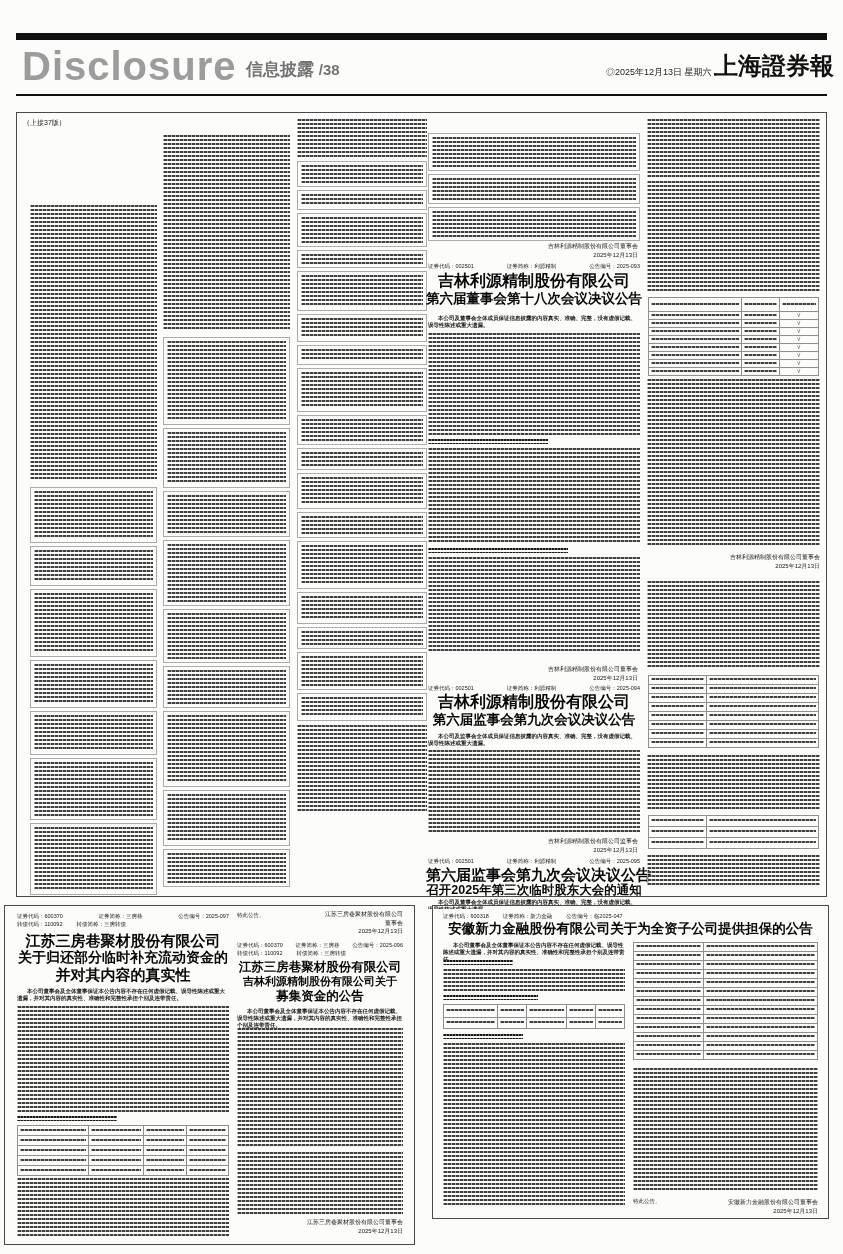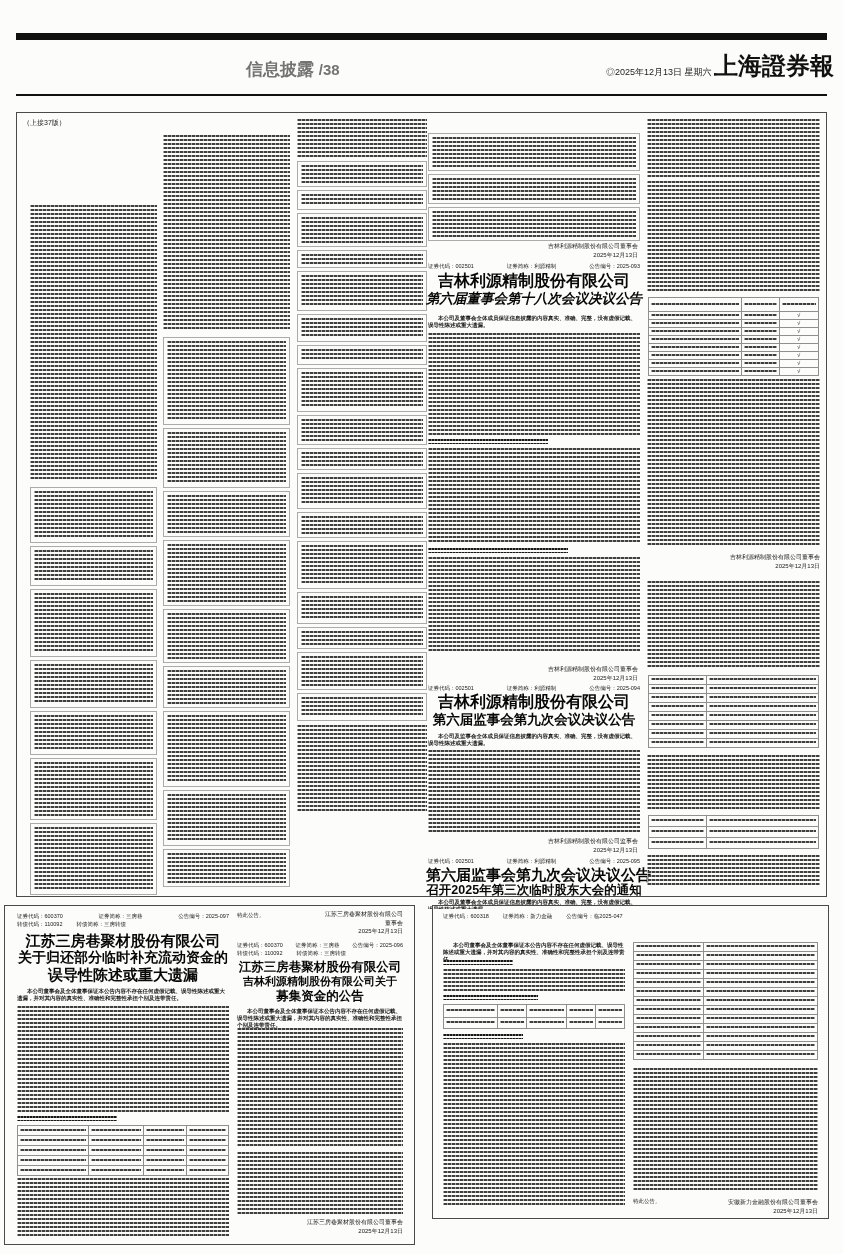--- a/index.html
+++ b/index.html
@@ -41,20 +41,21 @@
   table.tb td{border:1px solid #8f8f8f;padding:0;height:7px;}
   table.tb td .gk{height:4px;margin:1px 2px;}
   .chk{font-size:5.5px;text-align:center;line-height:7px;color:#111;}
 </style>
 </head>
 <body>
 
 <div class="page">
 
   <div class="abs topbar"></div>
+  <div class="abs mast-en">Disclosure</div>
   <div class="abs mast-cn">
     <span>信息披露</span>
     <span class="mast-page">/38</span>
   </div>
   <div class="abs mast-date">◎2025年12月13日 星期六</div>
   <div class="abs mast-paper">上海證券報</div>
   <div class="abs headrule"></div>
 
   <div class="abs mainbox">
     <div class="abs note" style="left:6px;top:5px;">（上接37版）</div>
@@ -192,21 +193,21 @@
       <div class="abs sig" style="left:40px;top:113px;width:172px;">
         <div>吉林利源精制股份有限公司董事会</div>
         <div>2025年12月13日</div>
       </div>
       <div class="abs codeline" style="left:2px;top:134px;width:212px;">
         <span>证券代码：002501</span>
         <span>证券简称：利源精制</span>
         <span>公告编号：2025-093</span>
       </div>
       <div class="abs hl" style="left:0;top:143px;width:216px;font-size:16px;">吉林利源精制股份有限公司</div>
-      <div class="abs hl" style="left:0;top:162px;width:216px;font-size:13.5px;font-style:italic;">第六届董事会第十八次会议决议公告</div>
+      <div class="abs hl" style="left:0;top:162px;width:216px;font-size:13.5px;">第六届董事会第十八次会议决议公告</div>
       <div class="abs disc" style="left:2px;top:186px;width:212px;">本公司及董事会全体成员保证信息披露的内容真实、准确、完整，没有虚假记载、误导性陈述或重大遗漏。</div>
       <div class="abs gk" style="left:2px;top:204px;width:212px;height:102px;"></div>
       <div class="abs gk bold" style="left:2px;top:310px;width:120px;height:5px;"></div>
       <div class="abs gk" style="left:2px;top:319px;width:212px;height:96px;"></div>
       <div class="abs gk bold" style="left:2px;top:419px;width:140px;height:5px;"></div>
       <div class="abs gk" style="left:2px;top:428px;width:212px;height:94px;"></div>
       <div class="abs sig" style="left:40px;top:536px;width:172px;">
         <div>吉林利源精制股份有限公司董事会</div>
         <div>2025年12月13日</div>
       </div>
@@ -437,21 +438,21 @@
         <span>证券代码：600370</span>
         <span>证券简称：三房巷</span>
         <span>公告编号：2025-097</span>
       </div>
       <div class="abs codeline cl-left" style="left:0;top:15px;width:212px;">
         <span>转债代码：110092</span>
         <span>转债简称：三房转债</span>
       </div>
       <div class="abs hl" style="left:0;top:26px;width:212px;font-size:15px;">江苏三房巷聚材股份有限公司</div>
       <div class="abs hl" style="left:0;top:43px;width:212px;font-size:14px;">关于归还部分临时补充流动资金的</div>
-      <div class="abs hl" style="left:0;top:60px;width:212px;font-size:15px;">误导性陈述或重大遗漏</div>
+      <div class="abs hl" style="left:0;top:60px;width:212px;font-size:15px;">并对其内容的真实性</div>
       <div class="abs disc" style="left:0;top:82px;width:212px;">本公司董事会及全体董事保证本公告内容不存在任何虚假记载、误导性陈述或重大遗漏，并对其内容的真实性、准确性和完整性承担个别及连带责任。</div>
       <div class="abs gk" style="left:0;top:100px;width:212px;height:106px;"></div>
       <div class="abs gk bold" style="left:0;top:210px;width:100px;height:5px;"></div>
       <table class="tb abs" style="left:0;top:219px;width:212px;">
         <tbody>
             <tr>
               <td style="width:34%;height:9px;">
                 <div class="gk"></div>
               </td>
               <td style="width:26%;">
@@ -553,20 +554,21 @@
       </div>
     </div>
   </div>
 
   <div class="abs xlbox">
     <div class="abs codeline cl-left" style="left:10px;top:7px;width:300px;">
       <span>证券代码：600318</span>
       <span>证券简称：新力金融</span>
       <span>公告编号：临2025-047</span>
     </div>
+    <div class="abs hl" style="left:0;top:15px;width:395px;font-size:13.5px;">安徽新力金融股份有限公司关于为全资子公司提供担保的公告</div>
 
     <div class="abs" style="left:10px;top:36px;width:182px;height:270px;">
       <div class="abs disc" style="left:0;top:0;width:182px;">本公司董事会及全体董事保证本公告内容不存在任何虚假记载、误导性陈述或重大遗漏，并对其内容的真实性、准确性和完整性承担个别及连带责任。</div>
       <div class="abs gk bold" style="left:0;top:18px;width:70px;height:5px;"></div>
       <div class="abs gk" style="left:0;top:27px;width:182px;height:22px;"></div>
       <div class="abs gk bold" style="left:0;top:53px;width:95px;height:5px;"></div>
       <table class="tb abs" style="left:0;top:62px;width:182px;">
         <tbody>
             <tr>
               <td style="width:30%;height:12px;">

